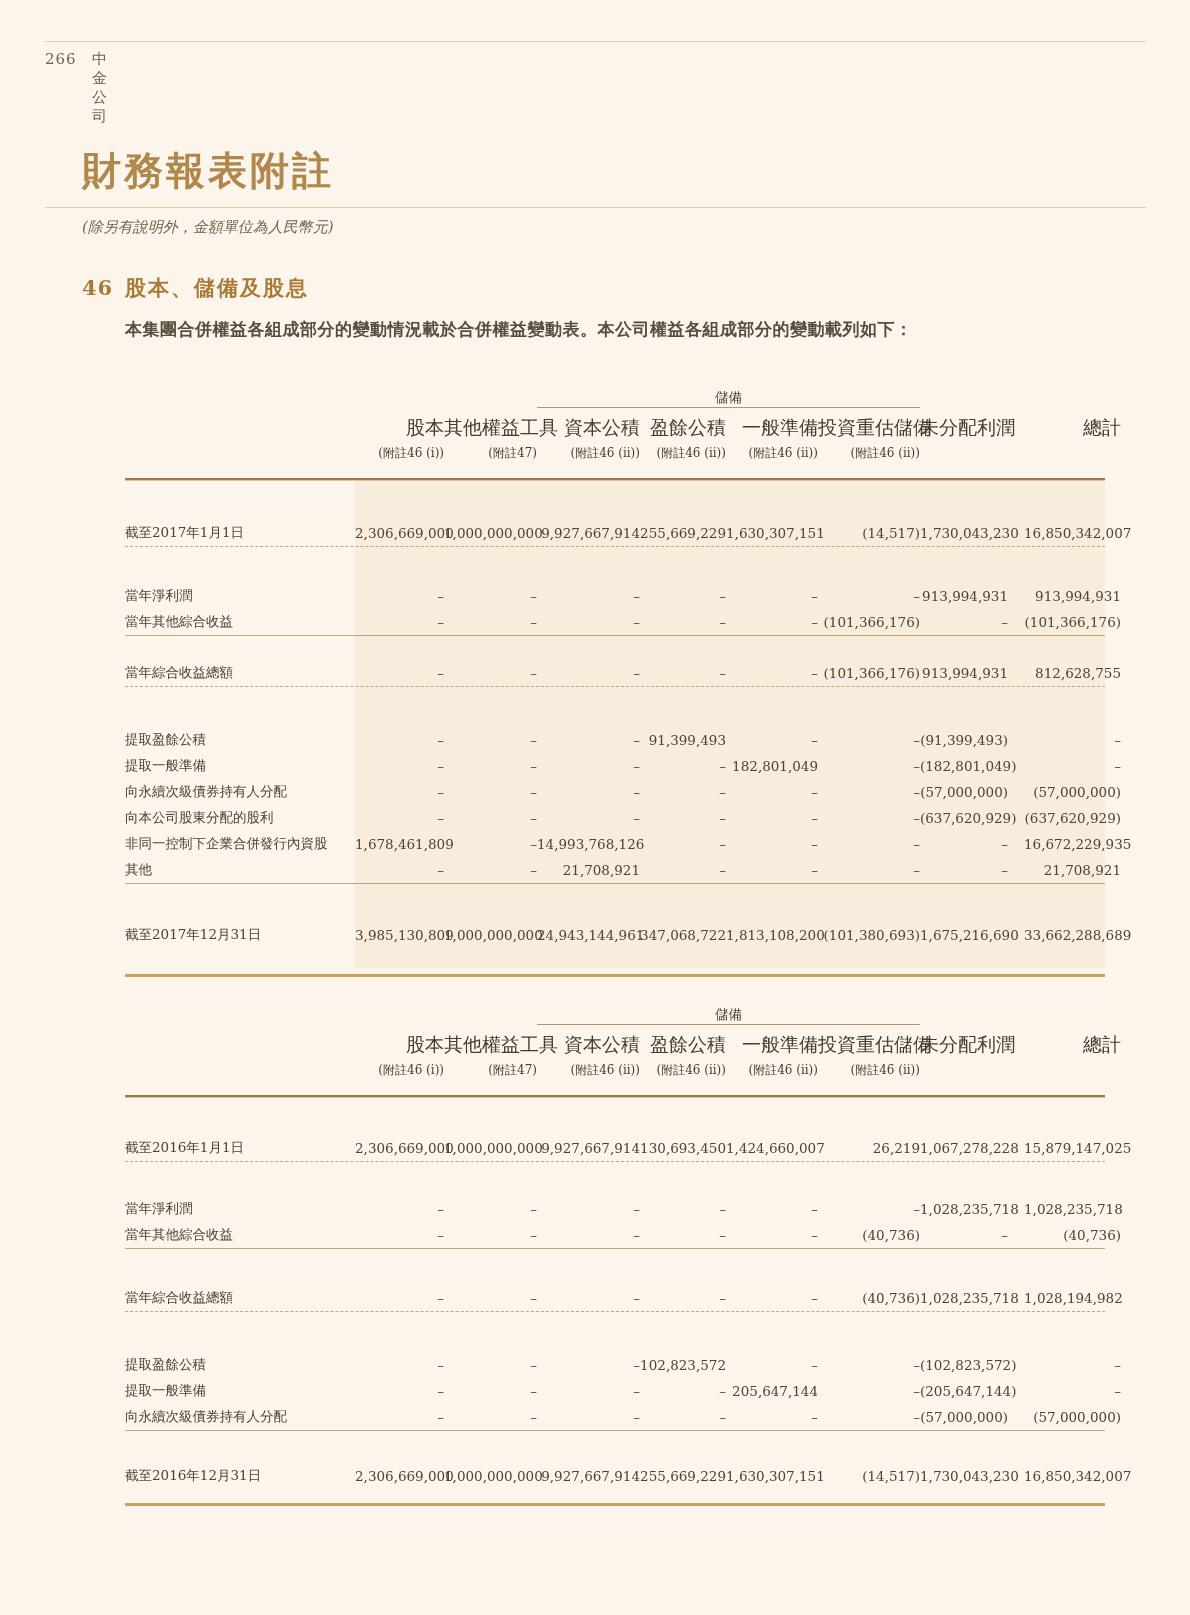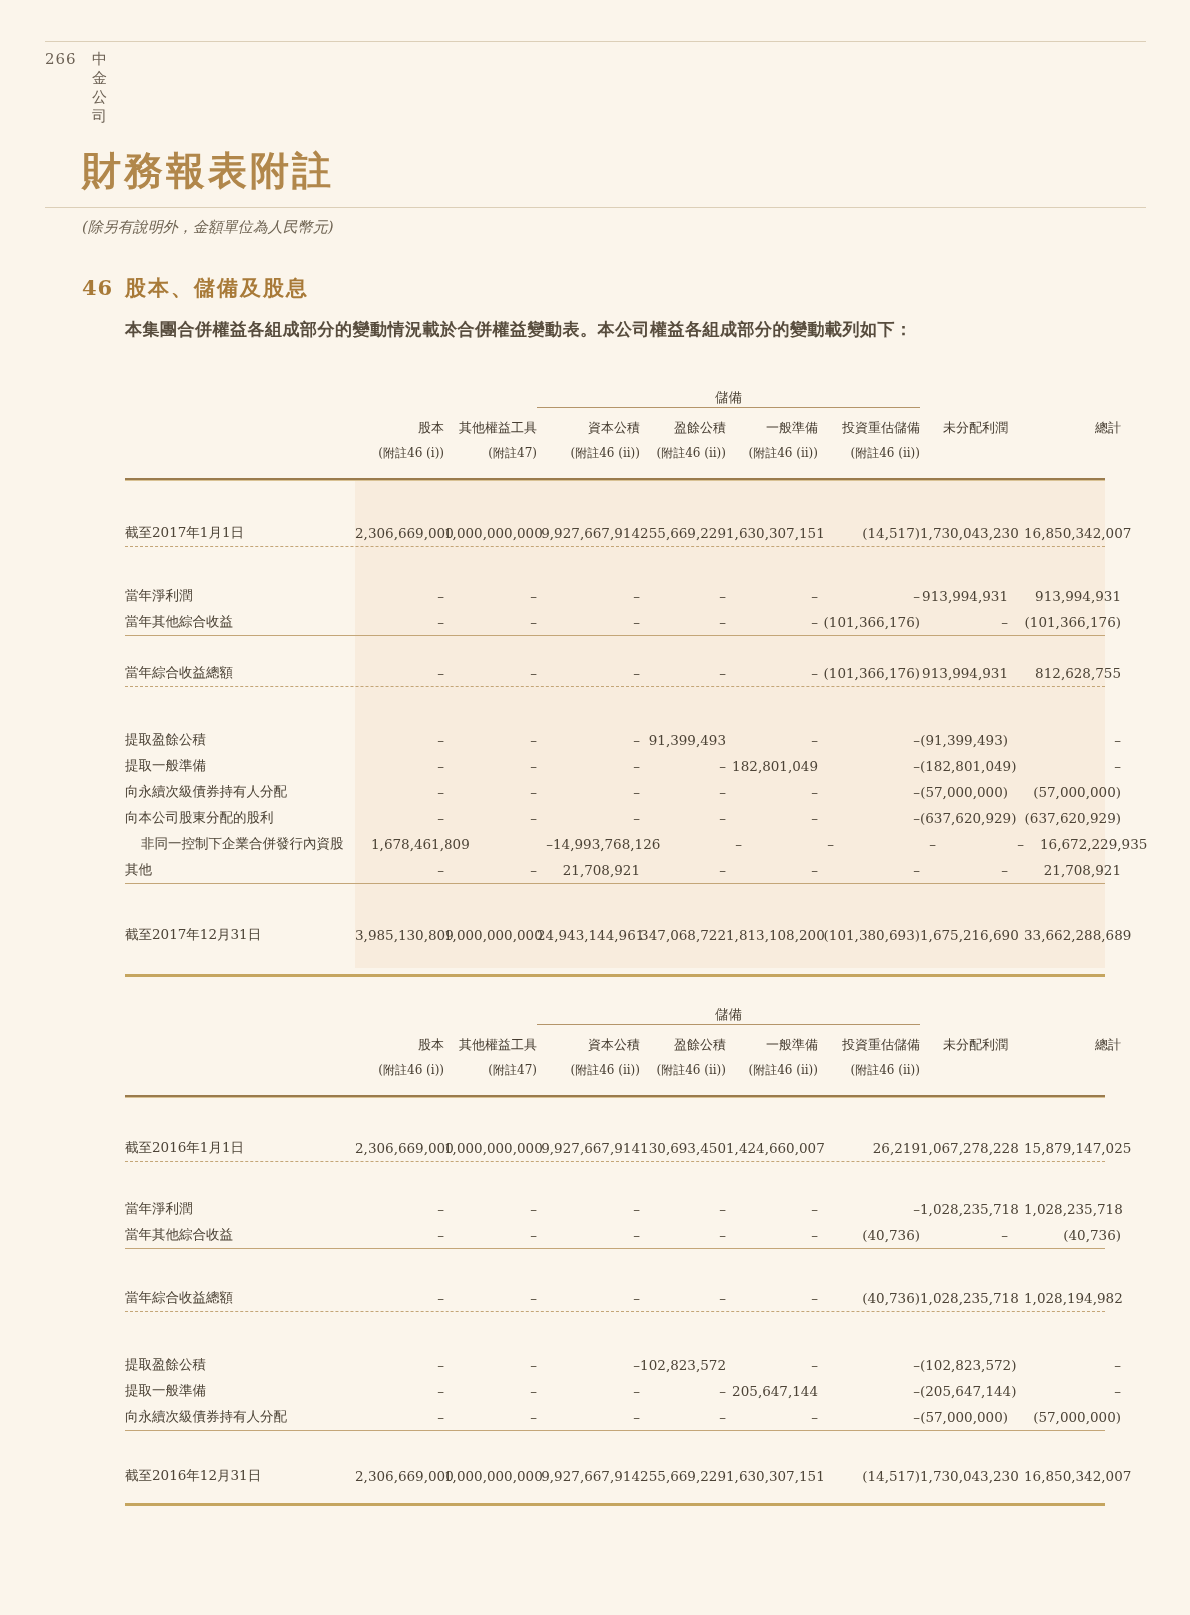--- a/index.html
+++ b/index.html
@@ -31,21 +31,21 @@
   .row{display:flex;align-items:center;height:26px;font-size:13.5px;color:#4c4336;}
   .c0{width:230px;flex:none;text-align:left;white-space:nowrap;}
   .cell{flex:none;text-align:right;white-space:nowrap;}
   .c1{width:89px;} .c2{width:93px;} .c3{width:103px;} .c4{width:86px;}
   .c5{width:92px;} .c6{width:102px;} .c7{width:88px;} .c8{width:97px;padding-left:16px;}
 
   .grp-row{display:flex;height:24px;align-items:flex-end;}
   .grp-spacer{width:412px;flex:none;}
   .grp-span{width:383px;flex:none;text-align:center;font-size:13.5px;color:#4c4336;
             border-bottom:1px solid #b4956a;}
-  .hdr-names{margin-top:8px;height:24px;font-size:13px;color:#453c30;}
+  .hdr-names{margin-top:8px;height:24px;font-size:19px;color:#453c30;}
   .hdr-notes{height:26px;font-size:12px;color:#453c30;}
   .head-rule{margin-top:12px;height:0;border-top:2px solid #9a7b4d;box-shadow:0 1px 0 #d9c294;}
   .bottom-rule{height:0;border-top:3px solid #c5a55f;}
   .rule-dashed{border-bottom:1px dashed #c4a678;align-items:center;}
   .rule-solid{border-bottom:1px solid #c4a678;}
 </style>
 </head>
 <body>
 
 <div class="page-rule" style="top:41px"></div>
@@ -177,21 +177,21 @@
       <div class="c0">向本公司股東分配的股利</div>
       <div class="cell c1">–</div>
       <div class="cell c2">–</div>
       <div class="cell c3">–</div>
       <div class="cell c4">–</div>
       <div class="cell c5">–</div>
       <div class="cell c6">–</div>
       <div class="cell c7">(637,620,929)</div>
       <div class="cell c8">(637,620,929)</div>
     </div>
-    <div class="row" style="margin-top: 0px; margin-left: 16px;">
+    <div class="row" style="margin-top: 0px;">
       <div class="c0">非同一控制下企業合併發行內資股</div>
       <div class="cell c1">1,678,461,809</div>
       <div class="cell c2">–</div>
       <div class="cell c3">14,993,768,126</div>
       <div class="cell c4">–</div>
       <div class="cell c5">–</div>
       <div class="cell c6">–</div>
       <div class="cell c7">–</div>
       <div class="cell c8">16,672,229,935</div>
     </div>

